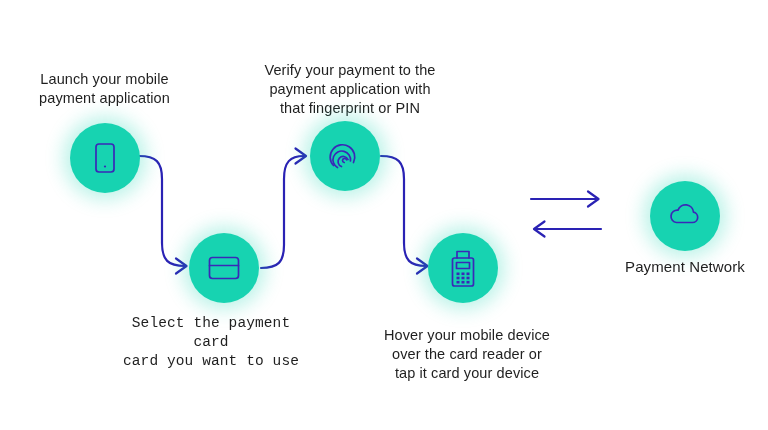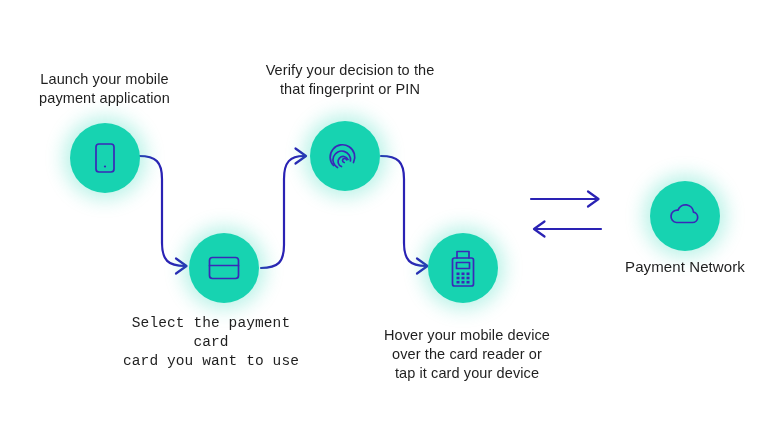--- a/index.html
+++ b/index.html
@@ -85,21 +85,22 @@
       <rect class="st" x="20.5" y="24.5" width="29" height="21" rx="3"></rect>
       <line class="st" x1="20.5" y1="32.5" x2="49.5" y2="32.5"></line>
     </svg>
   </div>
   <div class="label t2">
     <div>Select the payment card</div>
     <div>card you want to use</div>
   </div>
 
   <div class="label t3">
-    <div>Verify your decision to the</div>
+    <div>Verify your payment to the</div>
+    <div>payment application with</div>
     <div>that fingerprint or PIN</div>
   </div>
   <div class="circle c3">
     <svg viewBox="0 0 70 70">
       <path class="st" d="M23.5,44.5 A12.3,12.3 0 1 1 43.5,41.5"></path>
       <path class="st" d="M27.5,46.5 A8.8,8.8 0 1 1 40.5,40"></path>
       <path class="st" d="M31.5,45.5 A5.2,5.2 0 1 1 38,38.5"></path>
       <path class="st" d="M34.2,41.5 A2.1,2.1 0 1 1 36.6,38.8"></path>
     </svg>
   </div>

